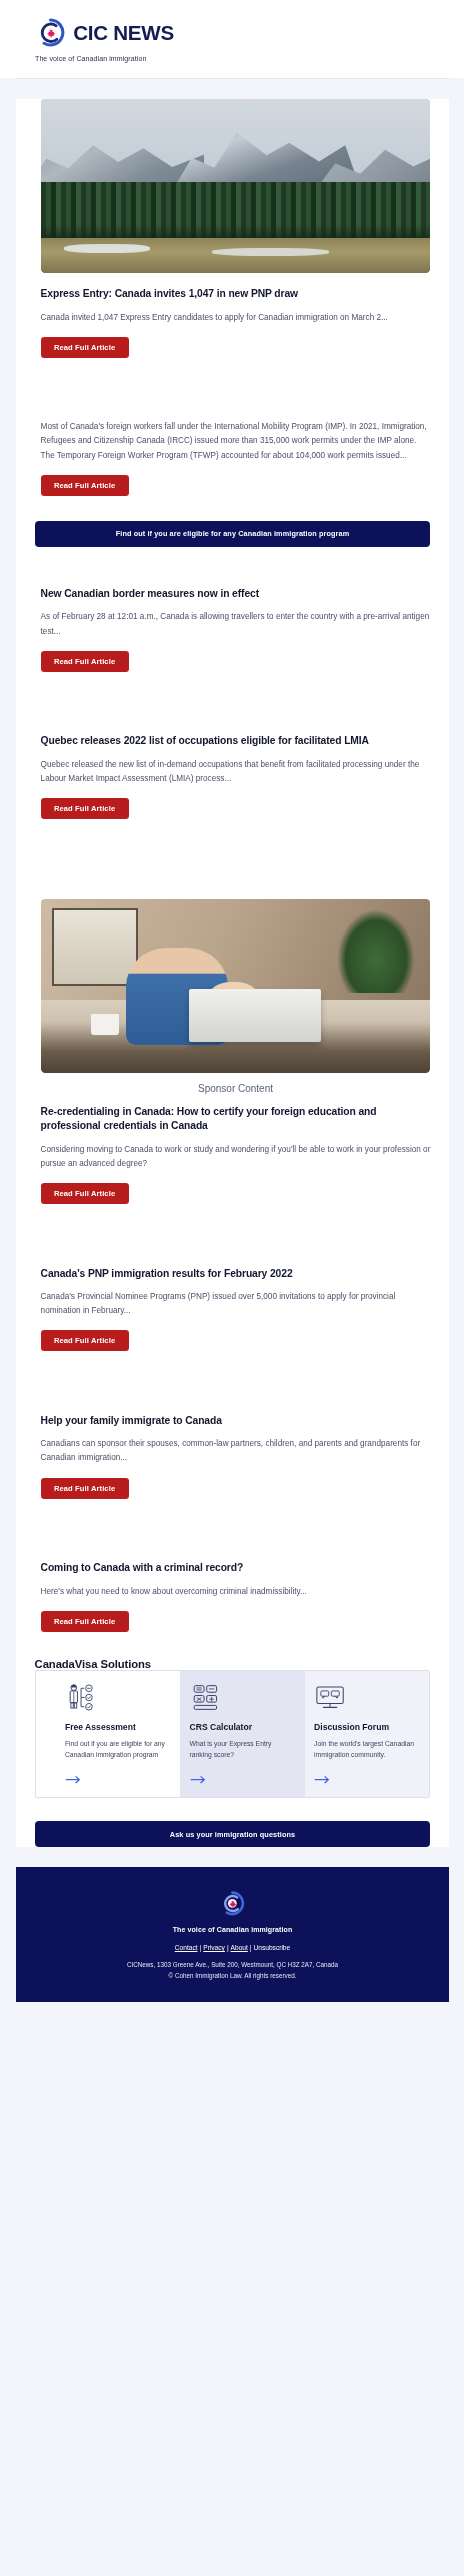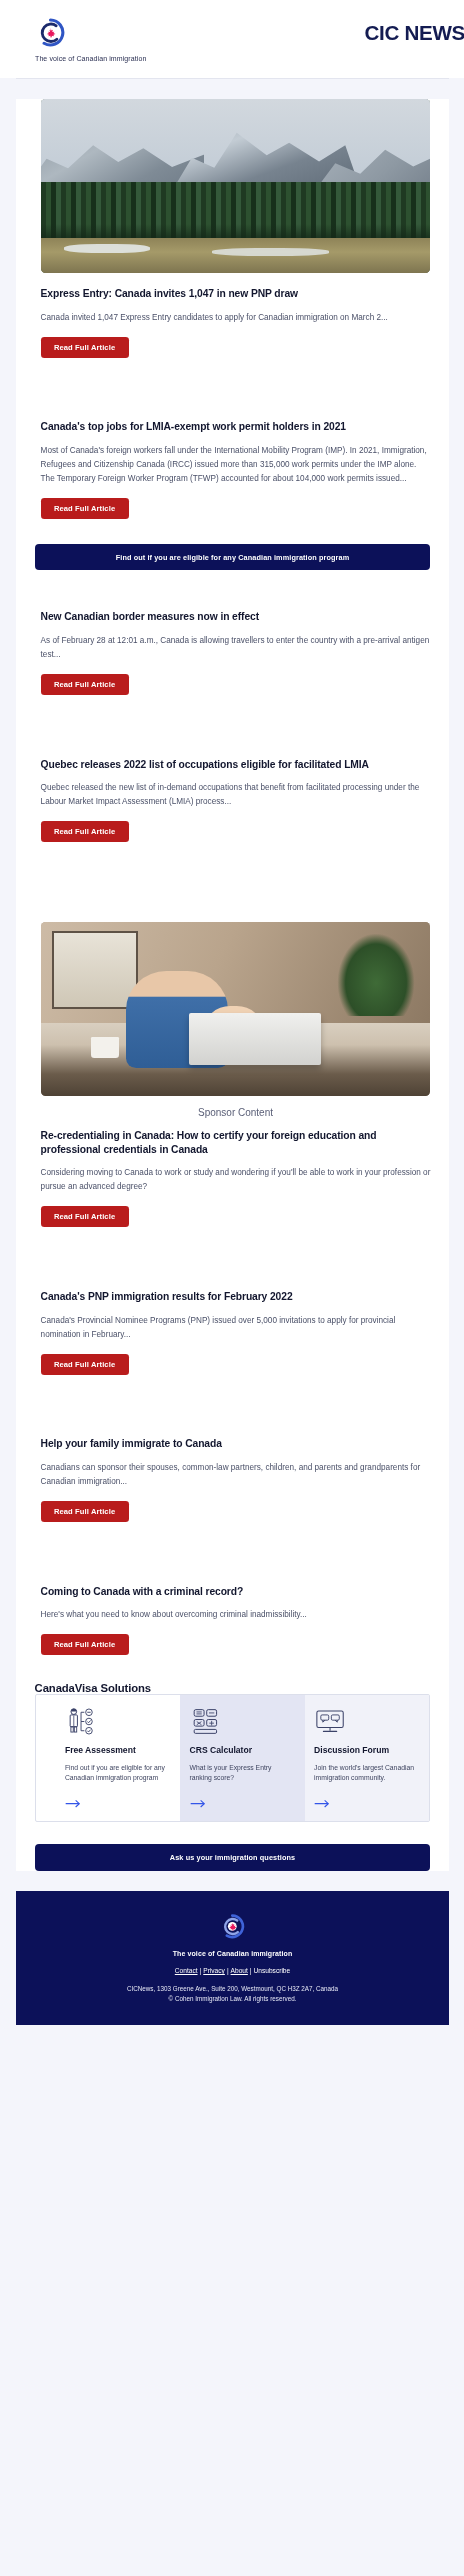--- a/index.html
+++ b/index.html
@@ -12,21 +12,21 @@
   }
   body { padding: 0; }
 
   .email-wrap { width: 465px; margin: 0 auto; background: #f4f5fb; }
 
   
   .header {
     background: #ffffff;
     padding: 17.3px 0 16px 35px;
   }
-  .brand-row { display: flex; align-items: center; gap: 7.3px; justify-content: space-between; }
+  .brand-row { display: flex; align-items: center; gap: 7.3px; }
   .logo-mark { width: 31px; height: 31px; flex: 0 0 31px; }
   .brand-name {
     font-size: 20.6px;
     font-weight: bold;
     letter-spacing: -0.3px;
     color: #141c52;
     line-height: 1;
   }
   .tagline {
     margin-top: 6.6px;
@@ -267,21 +267,20 @@
         </div>
         <div style="height:14.6px"></div>
         <h2 class="article-title">Express Entry: Canada invites 1,047 in new PNP draw</h2>
         <p class="article-excerpt">Canada invited 1,047 Express Entry candidates to apply for Canadian immigration on March 2...</p>
         <button class="btn-read">Read Full Article</button>
       </div>
 
       <div class="block-gap"></div>
 
       <div class="article-block">
-        <h2 class="article-title">Canada's top jobs for LMIA-exempt work permit holders in 2021</h2>
         <p class="article-excerpt">Most of Canada's foreign workers fall under the International Mobility Program (IMP). In 2021, Immigration, Refugees and Citizenship Canada (IRCC) issued more than 315,000 work permits under the IMP alone. The Temporary Foreign Worker Program (TFWP) accounted for about 104,000 work permits issued...</p>
         <button class="btn-read">Read Full Article</button>
       </div>
 
       <button class="cta-dark">Find out if you are eligible for any Canadian immigration program</button>
 
       <div class="article-block">
         <h2 class="article-title">New Canadian border measures now in effect</h2>
         <p class="article-excerpt">As of February 28 at 12:01 a.m., Canada is allowing travellers to enter the country with a pre-arrival antigen test...</p>
         <button class="btn-read">Read Full Article</button>

